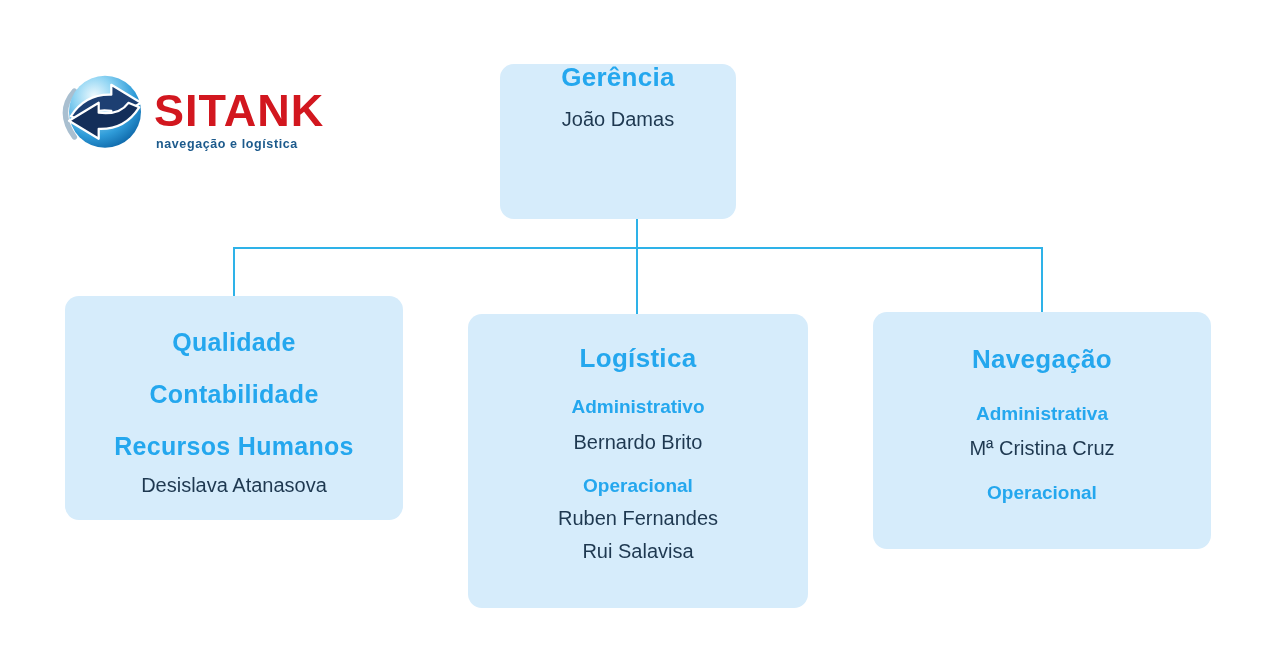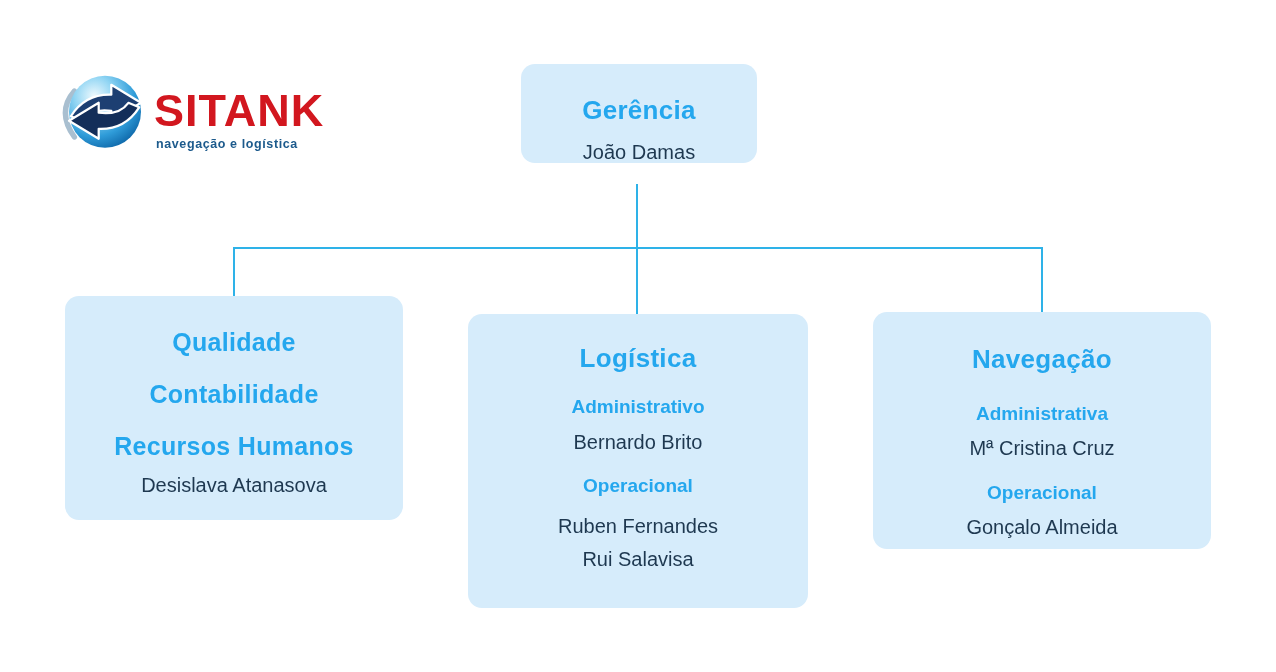--- a/index.html
+++ b/index.html
@@ -53,35 +53,35 @@
     font-weight:700;
     font-size:19px;
     line-height:1;
   }
   .box .person {
     color:#1e3850;
     font-size:20px;
     line-height:1;
   }
 
-  .box-root { left:521px; top:64px; width:236px; height:99px; padding-top:33px; }
+  .box-root { left:500px; top:64px; width:236px; height:155px; }
   .box-root h2 { font-size:26px; }
   .box-root .person { margin-top:19px; }
 
   .box-left { left:65px; top:296px; width:338px; height:224px; padding-top:34px; }
   .box-left h2 { font-size:25px; }
   .box-left h2 + h2 { margin-top:27px; }
   .box-left .person { margin-top:16px; }
 
   .box-mid { left:468px; top:314px; width:340px; height:294px; padding-top:31px; }
   .box-mid h2 { font-size:26px; }
   .box-mid .section-label-admin { margin-top:26px; }
   .box-mid .person-admin { margin-top:16px; }
   .box-mid .section-label-oper { margin-top:24px; }
-  .box-mid .person-oper-1 { margin-top:21px; }
+  .box-mid .person-oper-1 { margin-top:13px; }
   .box-mid .person-oper-n { margin-top:13px; }
 
   .box-right { left:873px; top:312px; width:338px; height:237px; padding-top:34px; }
   .box-right h2 { font-size:26px; }
   .box-right .section-label-admin { margin-top:32px; }
   .box-right .person-admin { margin-top:15px; }
   .box-right .section-label-oper { margin-top:25px; }
   .box-right .person-oper { margin-top:15px; }
 </style>
 </head>
@@ -135,16 +135,15 @@
     <p class="section-label section-label-oper">Operacional</p>
     <p class="person person-oper-1">Ruben Fernandes</p>
     <p class="person person-oper-n">Rui Salavisa</p>
   </div>
 
   <div class="box box-right">
     <h2>Navegação</h2>
     <p class="section-label section-label-admin">Administrativa</p>
     <p class="person person-admin">Mª Cristina Cruz</p>
     <p class="section-label section-label-oper">Operacional</p>
-    <p class="person person-oper">Gonçalo Almeida</p>
   </div>
 
 </div>
 
 </body></html>

